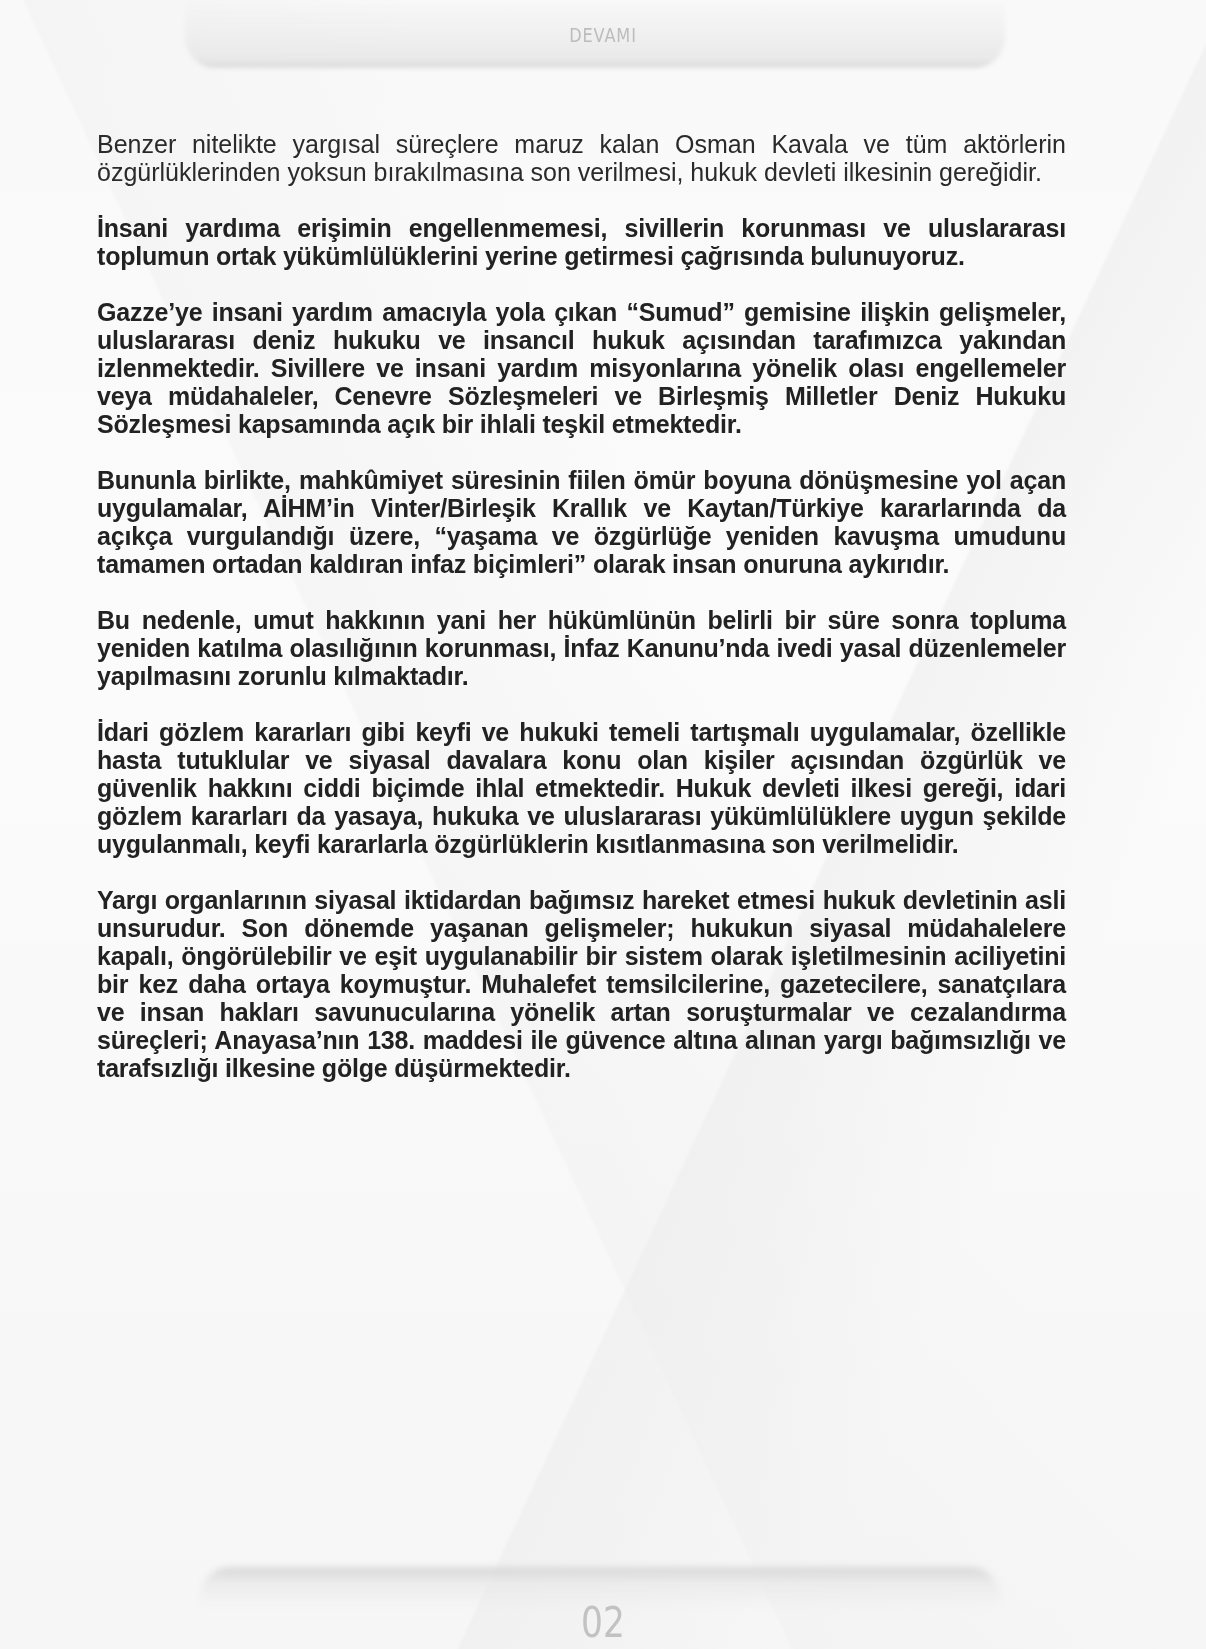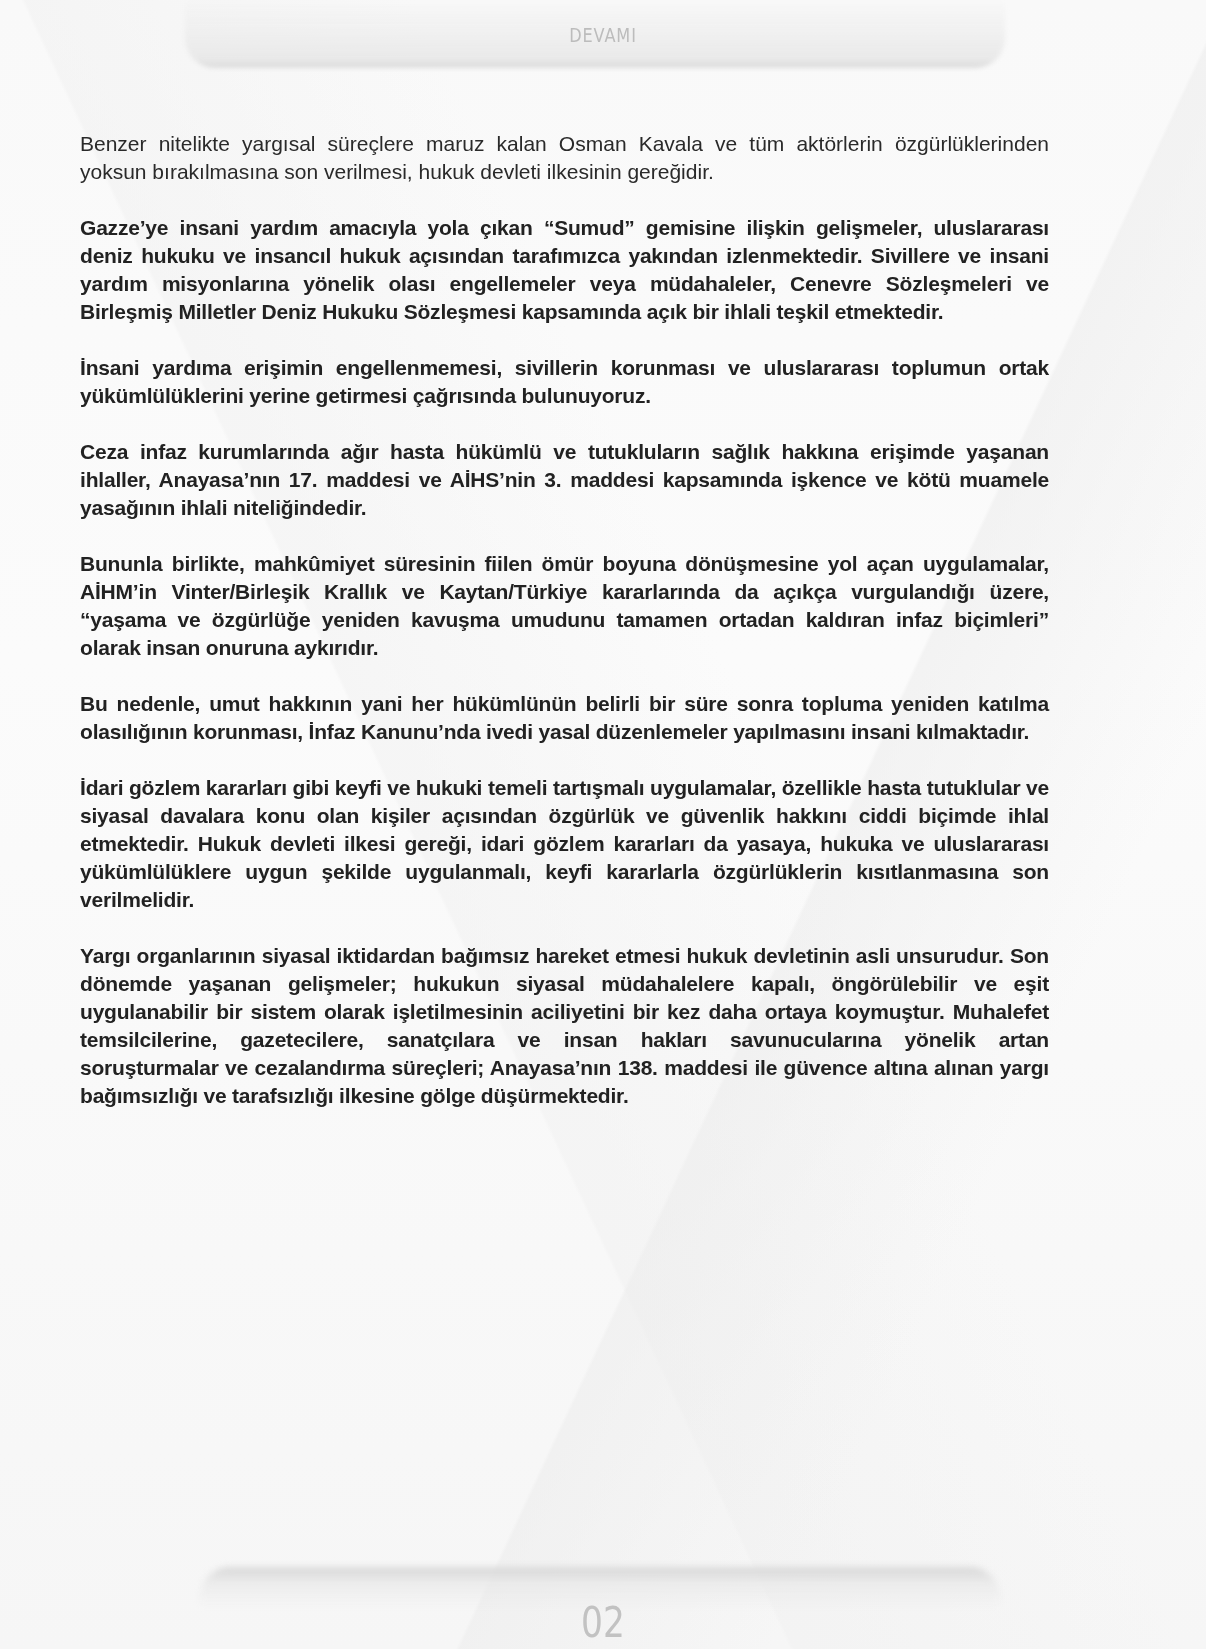--- a/index.html
+++ b/index.html
@@ -47,25 +47,25 @@
     }
     .card {
       position: absolute;
       left: 0;
       top: 68px;
       width: 1206px;
       height: 1499px;
     }
     .content {
       position: absolute;
-      left: 80px;
+      left: 97px;
       top: 130px;
       width: 969px;
       color: #222222;
-      font-size: 21px;
+      font-size: 25px;
       line-height: 28px;
     }
     .content p {
       margin: 0 0 28px 0;
       text-align: justify;
     }
     .content p.regular {
       font-weight: normal;
       color: #2a2a2a;
     }
@@ -100,23 +100,22 @@
 
 <div class="bg-layer"></div>
 
 <div class="header-band"></div>
 <div class="header-title">DEVAMI</div>
 
 <div class="card"></div>
 
 <div class="content">
   <p class="regular">Benzer nitelikte yargısal süreçlere maruz kalan Osman Kavala ve tüm aktörlerin özgürlüklerinden yoksun bırakılmasına son verilmesi, hukuk devleti ilkesinin gereğidir.</p>
+  <p class="bold">İnsani yardıma erişimin engellenmemesi, sivillerin korunması ve uluslararası toplumun ortak yükümlülüklerini yerine getirmesi çağrısında bulunuyoruz.</p>
   <p class="bold">Gazze’ye insani yardım amacıyla yola çıkan “Sumud” gemisine ilişkin gelişmeler, uluslararası deniz hukuku ve insancıl hukuk açısından tarafımızca yakından izlenmektedir. Sivillere ve insani yardım misyonlarına yönelik olası engellemeler veya müdahaleler, Cenevre Sözleşmeleri ve Birleşmiş Milletler Deniz Hukuku Sözleşmesi kapsamında açık bir ihlali teşkil etmektedir.</p>
-  <p class="bold">İnsani yardıma erişimin engellenmemesi, sivillerin korunması ve uluslararası toplumun ortak yükümlülüklerini yerine getirmesi çağrısında bulunuyoruz.</p>
-  <p class="bold">Ceza infaz kurumlarında ağır hasta hükümlü ve tutukluların sağlık hakkına erişimde yaşanan ihlaller, Anayasa’nın 17. maddesi ve AİHS’nin 3. maddesi kapsamında işkence ve kötü muamele yasağının ihlali niteliğindedir.</p>
   <p class="bold">Bununla birlikte, mahkûmiyet süresinin fiilen ömür boyuna dönüşmesine yol açan uygulamalar, AİHM’in Vinter/Birleşik Krallık ve Kaytan/Türkiye kararlarında da açıkça vurgulandığı üzere, “yaşama ve özgürlüğe yeniden kavuşma umudunu tamamen ortadan kaldıran infaz biçimleri” olarak insan onuruna aykırıdır.</p>
-  <p class="bold">Bu nedenle, umut hakkının yani her hükümlünün belirli bir süre sonra topluma yeniden katılma olasılığının  korunması, İnfaz Kanunu’nda ivedi yasal düzenlemeler yapılmasını insani kılmaktadır.</p>
+  <p class="bold">Bu nedenle, umut hakkının yani her hükümlünün belirli bir süre sonra topluma yeniden katılma olasılığının  korunması, İnfaz Kanunu’nda ivedi yasal düzenlemeler yapılmasını zorunlu kılmaktadır.</p>
   <p class="bold">İdari gözlem kararları gibi keyfi ve hukuki temeli tartışmalı uygulamalar, özellikle hasta tutuklular ve siyasal davalara konu olan kişiler açısından özgürlük ve güvenlik hakkını ciddi biçimde ihlal etmektedir. Hukuk devleti ilkesi gereği, idari gözlem kararları da yasaya, hukuka ve uluslararası yükümlülüklere uygun şekilde uygulanmalı, keyfi kararlarla özgürlüklerin kısıtlanmasına son verilmelidir.</p>
   <p class="bold">Yargı organlarının siyasal iktidardan bağımsız hareket etmesi hukuk devletinin asli unsurudur. Son dönemde yaşanan gelişmeler; hukukun siyasal müdahalelere kapalı, öngörülebilir ve eşit uygulanabilir bir sistem olarak işletilmesinin aciliyetini bir kez daha ortaya koymuştur. Muhalefet temsilcilerine, gazetecilere, sanatçılara  ve insan hakları savunucularına yönelik artan soruşturmalar ve cezalandırma süreçleri; Anayasa’nın 138. maddesi ile güvence altına alınan yargı bağımsızlığı ve tarafsızlığı ilkesine gölge düşürmektedir.</p>
 </div>
 
 <div class="footer-band"></div>
 <div class="page-number">02</div>
 
 </body></html>

